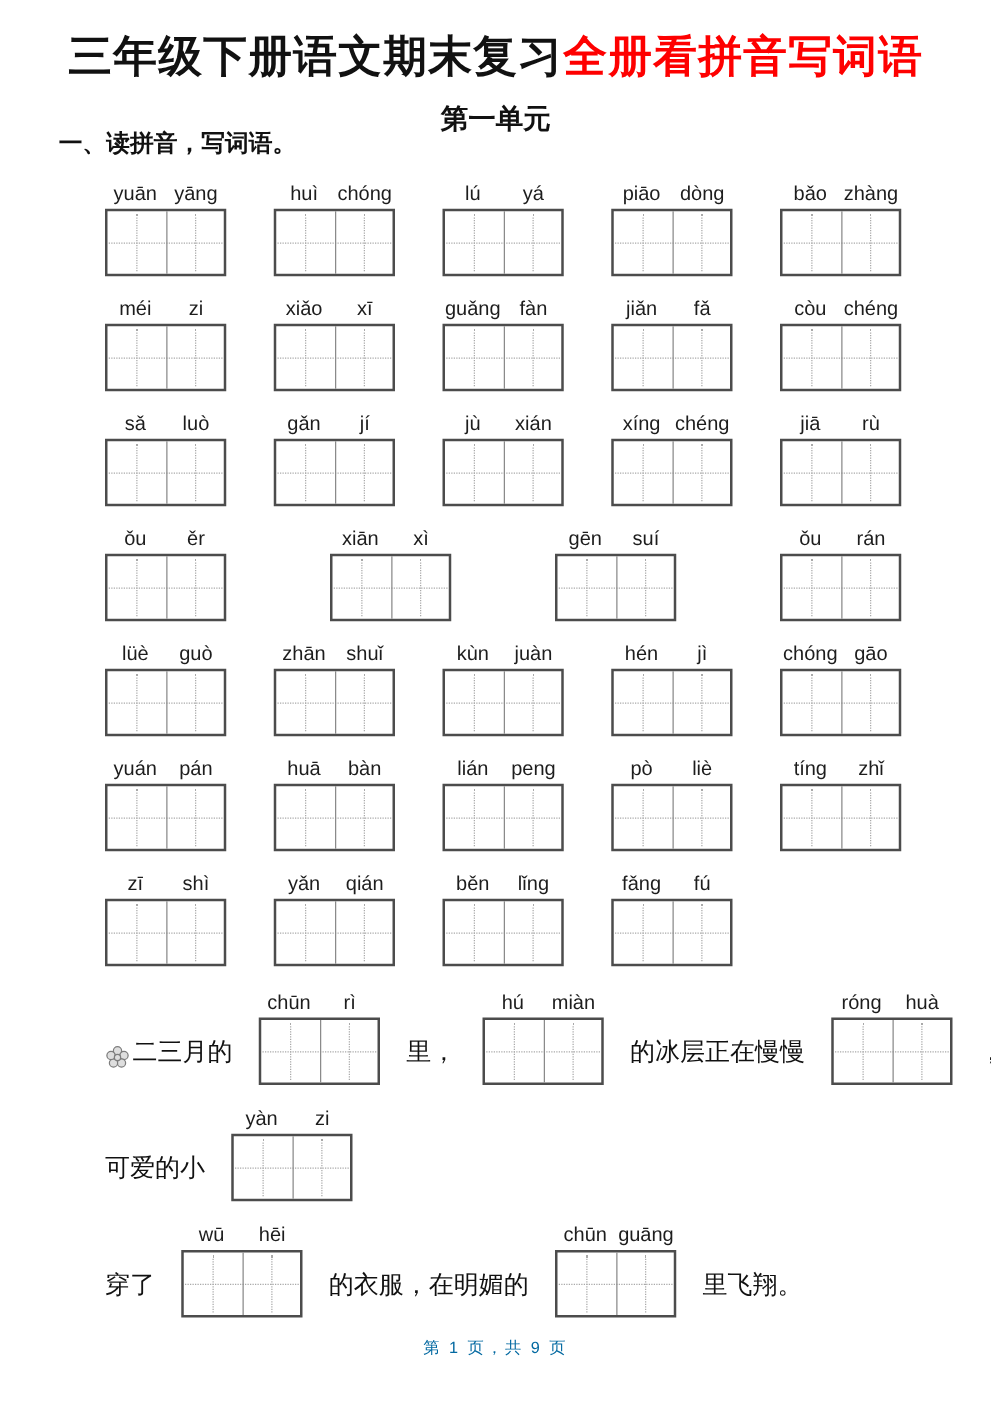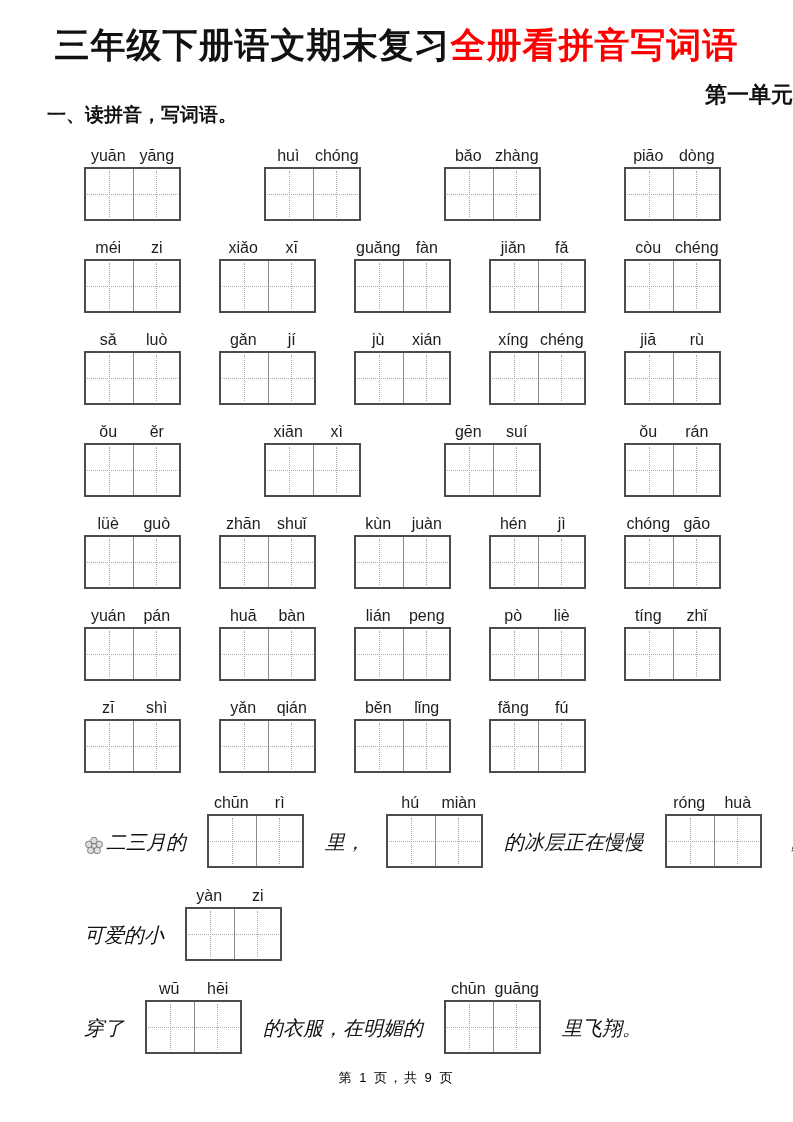--- a/index.html
+++ b/index.html
@@ -18,21 +18,21 @@
     font-weight:bold;
     font-family:"Liberation Serif","DejaVu Serif",serif;
     letter-spacing:1px;
     white-space:nowrap;
   }
   .t-red { color:#fe0000; }
 
   .head-block { position:relative; height:54px; margin-top:12px; }
   .unit {
     position:absolute; left:0; right:0; top:0;
-    text-align:right;
+    text-align:center;
     font-size:22px; font-weight:bold;
     font-family:"Liberation Serif","DejaVu Serif",serif;
   }
   .instruction {
     position:absolute; left:47px; top:22px;
     font-size:19px; font-weight:bold;
     font-family:"Liberation Sans","DejaVu Sans",sans-serif;
   }
 
   .word-grid { margin:12px 0 0 84px; width:637px; }
@@ -51,26 +51,25 @@
   .vs { top:0; bottom:0; left:50%; border-left:1px solid #8a8a8a; }
 
   .sentences { margin:12px 0 0 84px; }
   .sentence { display:flex; align-items:flex-end; height:78px; margin-bottom:15px; }
   .sentence .slot { margin:0 21px; }
   .stext {
     font-family:"Liberation Serif","DejaVu Serif",serif;
     font-size:20px; line-height:24px;
     margin-bottom:14px;
     white-space:nowrap;
-    font-style:italic;
   }
   .flower-wrap { margin-bottom:12px; margin-right:2px; }
   .flower-wrap svg { display:block; }
 
-  .footer { margin-top:8px; text-align:center; font-size:13px; color:#000000; letter-spacing:2px; }
+  .footer { margin-top:8px; text-align:center; font-size:13px; color:#0369a1; letter-spacing:2px; }
 </style>
 </head>
 <body>
 
 <div class="page">
 
   <h1 class="title"><span class="t-black">三年级下册语文期末复习</span><span class="t-red">全册看拼音写词语</span></h1>
 
   <div class="head-block">
     <h2 class="unit">第一单元</h2>
@@ -98,34 +97,46 @@
           </div>
           <div class="tbox">
             <i class="hd"></i>
             <i class="vd v1"></i>
             <i class="vd v2"></i>
             <i class="vs"></i>
           </div>
         </div>
         <div class="slot">
           <div class="py">
+            <span class="syl">lú</span>
+            <span class="syl">yá</span>
+          </div>
+          <div class="tbox">
+            <i class="hd"></i>
+            <i class="vd v1"></i>
+            <i class="vd v2"></i>
+            <i class="vs"></i>
+          </div>
+        </div>
+        <div class="slot">
+          <div class="py">
+            <span class="syl">piāo</span>
+            <span class="syl">dòng</span>
+          </div>
+          <div class="tbox">
+            <i class="hd"></i>
+            <i class="vd v1"></i>
+            <i class="vd v2"></i>
+            <i class="vs"></i>
+          </div>
+        </div>
+        <div class="slot">
+          <div class="py">
             <span class="syl">bǎo</span>
             <span class="syl">zhàng</span>
-          </div>
-          <div class="tbox">
-            <i class="hd"></i>
-            <i class="vd v1"></i>
-            <i class="vd v2"></i>
-            <i class="vs"></i>
-          </div>
-        </div>
-        <div class="slot">
-          <div class="py">
-            <span class="syl">piāo</span>
-            <span class="syl">dòng</span>
           </div>
           <div class="tbox">
             <i class="hd"></i>
             <i class="vd v1"></i>
             <i class="vd v2"></i>
             <i class="vs"></i>
           </div>
         </div>
       </div>
       <div class="word-row">

